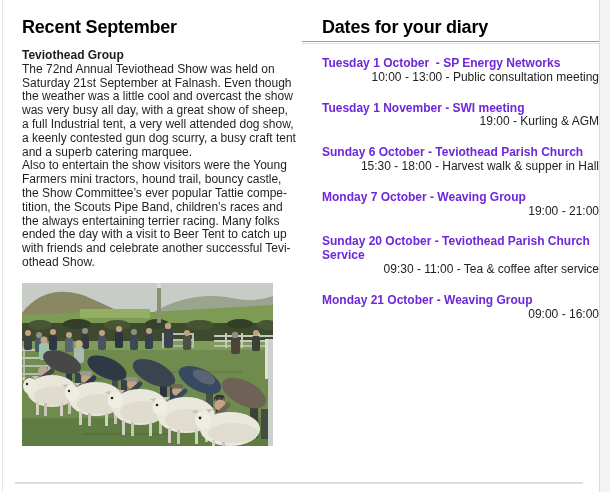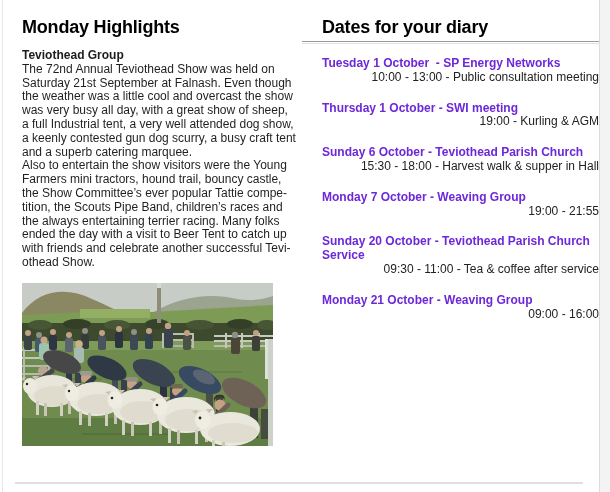--- a/index.html
+++ b/index.html
@@ -29,21 +29,21 @@
   .photo-wrap{margin-top:13px;width:251px;height:163px;overflow:hidden;}
   .bottom-rule{position:absolute;left:15px;top:482px;width:568px;height:2px;background:#dedede;}
 </style>
 </head>
 <body>
 
 <div class="edge-line-left"></div>
 <div class="edge-band-right"></div>
 
 <div class="col-left">
-  <h2>Monday Highlights</h2>
+  <h2>Recent September</h2>
   <div class="story-title">Teviothead Group</div>
   <div class="story-para">The 72nd Annual Teviothead Show was held on
 Saturday 21st September at Falnash. Even though
 the weather was a little cool and overcast the show
 was very busy all day, with a great show of sheep,
 a full Industrial tent, a very well attended dog show,
 a keenly contested gun dog scurry, a busy craft tent
 and a superb catering marquee.</div>
   <div class="story-para">Also to entertain the show visitors were the Young
 Farmers mini tractors, hound trail, bouncy castle,
@@ -229,30 +229,30 @@
 
 <div class="col-right">
   <h2>Dates for your diary</h2>
   <div class="diary-rule"></div>
   <div class="events">
     <div class="event">
       <div class="event-title">Tuesday 1 October  - SP Energy Networks</div>
       <div class="event-details">10:00 - 13:00 - Public consultation meeting</div>
     </div>
     <div class="event">
-      <div class="event-title">Thursday 1 October - SWI meeting</div>
+      <div class="event-title">Tuesday 1 November - SWI meeting</div>
       <div class="event-details">19:00 - Kurling &amp; AGM</div>
     </div>
     <div class="event">
       <div class="event-title">Sunday 6 October - Teviothead Parish Church</div>
       <div class="event-details">15:30 - 18:00 - Harvest walk &amp; supper in Hall</div>
     </div>
     <div class="event">
       <div class="event-title">Monday 7 October - Weaving Group</div>
-      <div class="event-details">19:00 - 21:55</div>
+      <div class="event-details">19:00 - 21:00</div>
     </div>
     <div class="event">
       <div class="event-title">Sunday 20 October - Teviothead Parish Church
 Service</div>
       <div class="event-details">09:30 - 11:00 - Tea &amp; coffee after service</div>
     </div>
     <div class="event">
       <div class="event-title">Monday 21 October - Weaving Group</div>
       <div class="event-details">09:00 - 16:00</div>
     </div>

